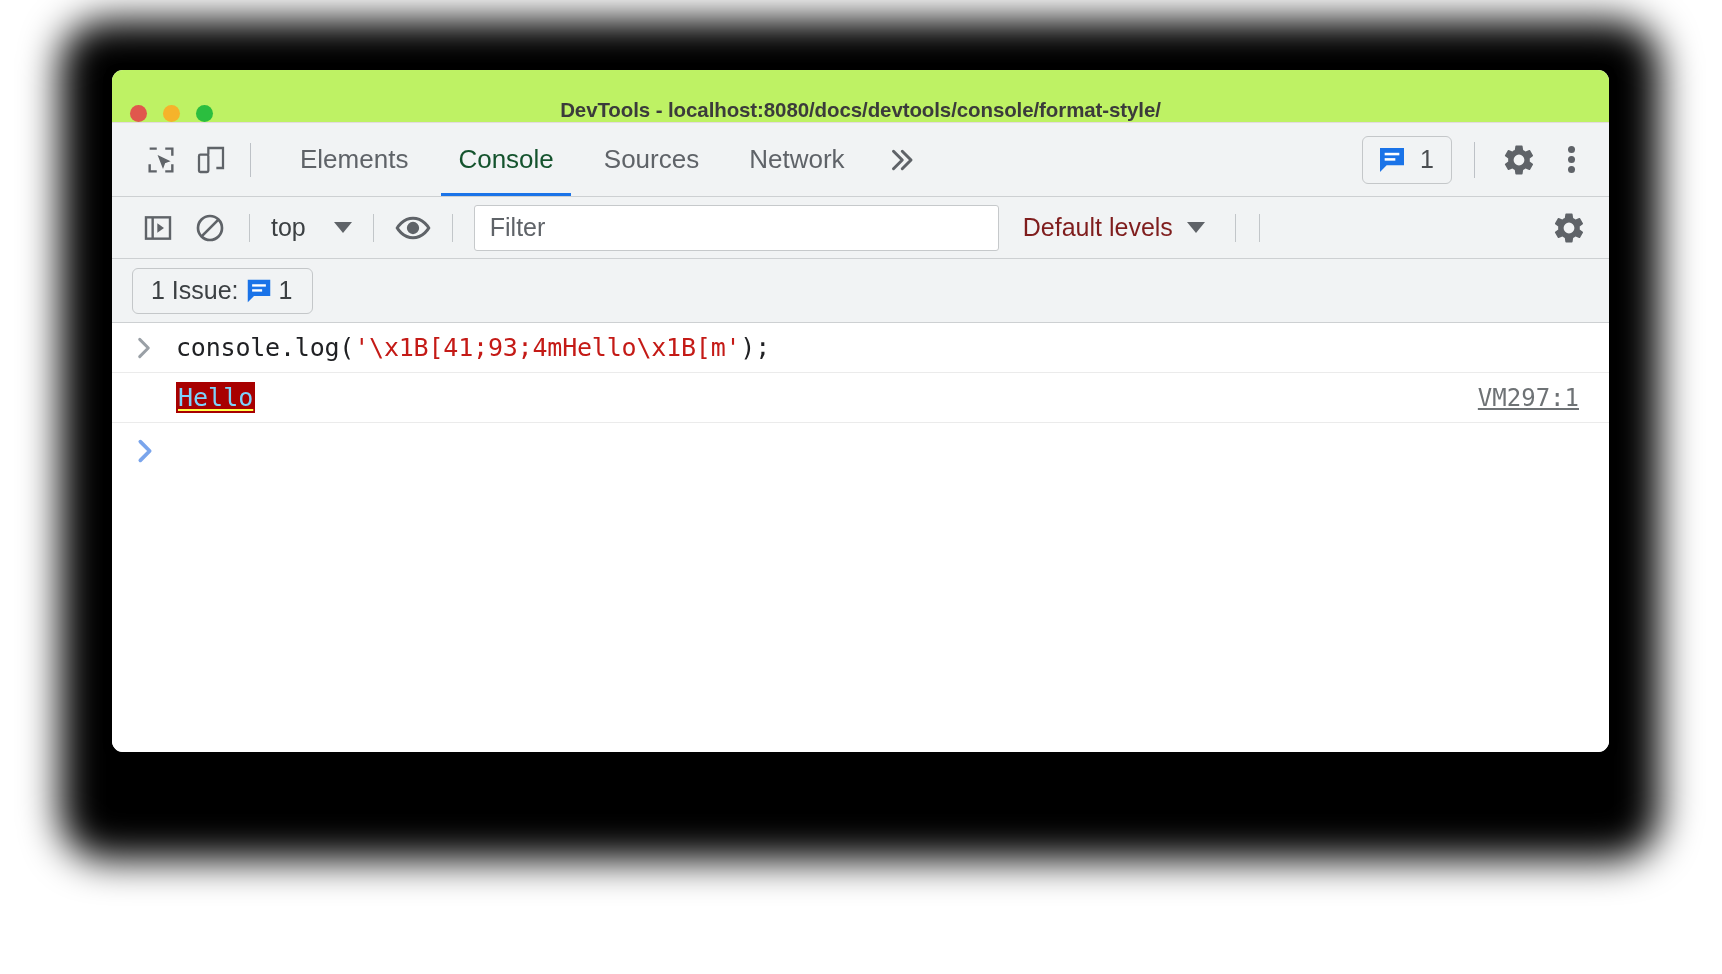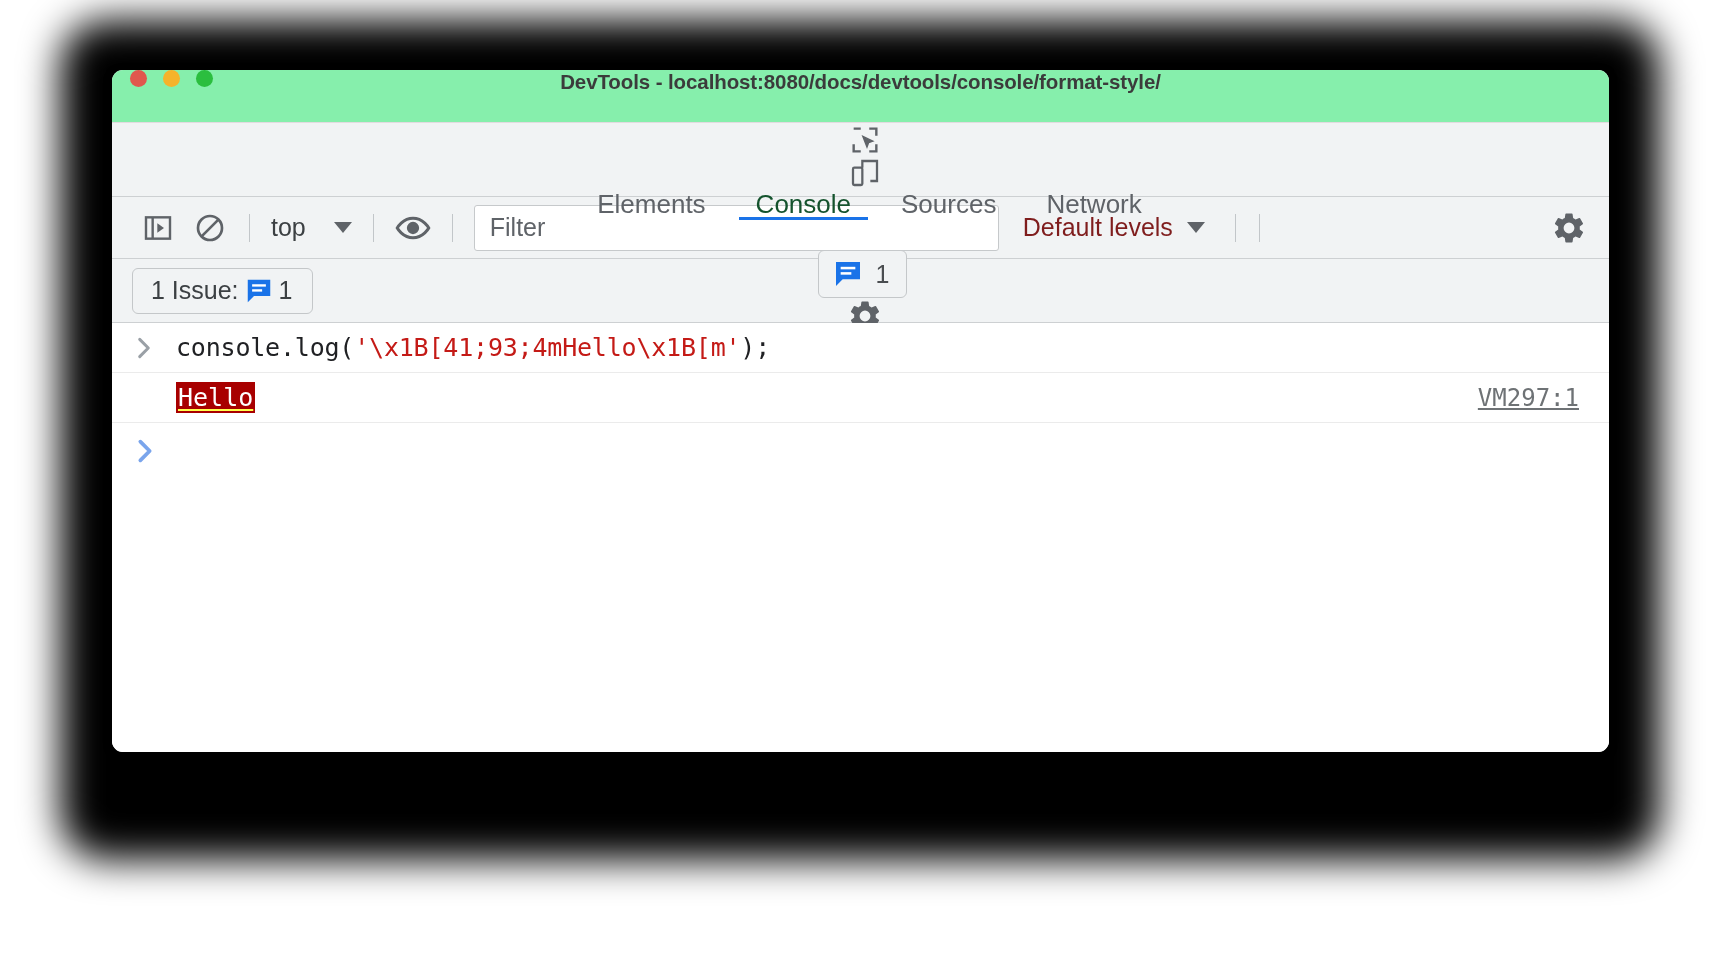--- a/index.html
+++ b/index.html
@@ -41,24 +41,24 @@
     border-radius: 11px;
     overflow: hidden;
     background: #ffffff;
     box-shadow: 0 2px 10px rgba(0,0,0,0.25);
   }
 
   
   .titlebar {
     position: relative;
     height: 52px;
-    background: #86efac;
+    background: #bef264;
     border-bottom: 1px solid #e3dbe0;
     display: flex;
-    align-items: flex-start;
+    align-items: flex-end;
   }
   .traffic {
     display: flex;
     gap: 16px;
     margin-left: 18px;
   }
   .dot { width: 17px; height: 17px; border-radius: 50%; }
   .dot.red    { background: #e0574d; }
   .dot.yellow { background: #f5b32b; }
   .dot.green  { background: #2bbe3f; }
@@ -73,23 +73,22 @@
     pointer-events: none;
   }
 
   
   .tabbar {
     height: 74px;
     background: #f1f3f4;
     border-bottom: 1px solid #cdd0d2;
     display: flex;
     align-items: center;
-    padding: 0 0 0 8px;
+    padding: 0 0 0 24px;
     box-sizing: border-box;
-    flex-direction: column;
   }
   .tb-icon-btn {
     width: 50px; height: 50px;
     display: flex; align-items: center; justify-content: center;
     color: #5f6368;
   }
   .tb-sep {
     width: 1px; height: 34px;
     background: #bdc1c6;
     margin: 0 14px;
@@ -234,21 +233,21 @@
   }
   .c-text {
     font-size: 25px;
     letter-spacing: -0.2px;
     white-space: pre;
   }
   .code-plain  { color: #202124; }
   .code-string { color: #c41a16; }
   .ansi-hello {
     background: #a80000;
-    color: #ffffff;
+    color: #7dd3fc;
     text-decoration: underline;
     text-decoration-color: #ffff4d;
     text-underline-offset: 3px;
     padding: 1px 2px;
     font-size: 25px;
     font-family: "DejaVu Sans Mono", monospace;
   }
   .src-link {
     margin-left: auto;
     margin-right: 30px;

